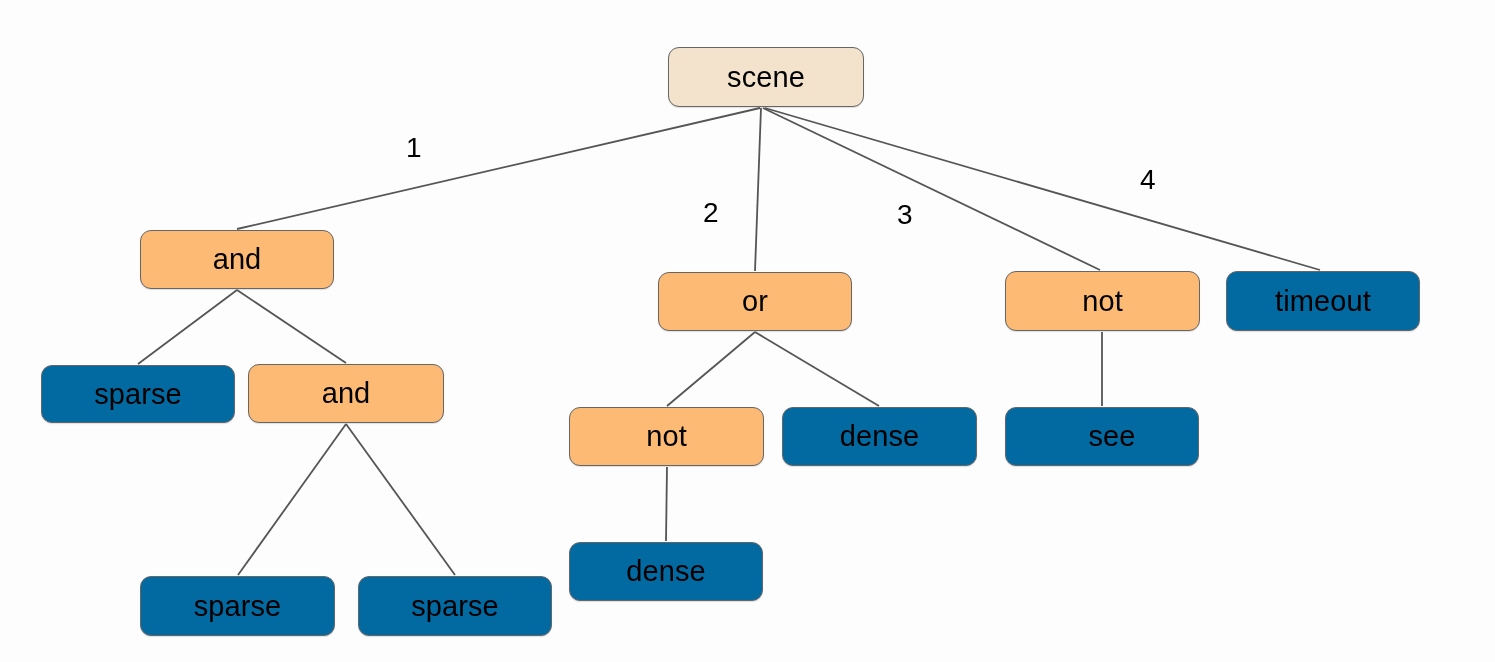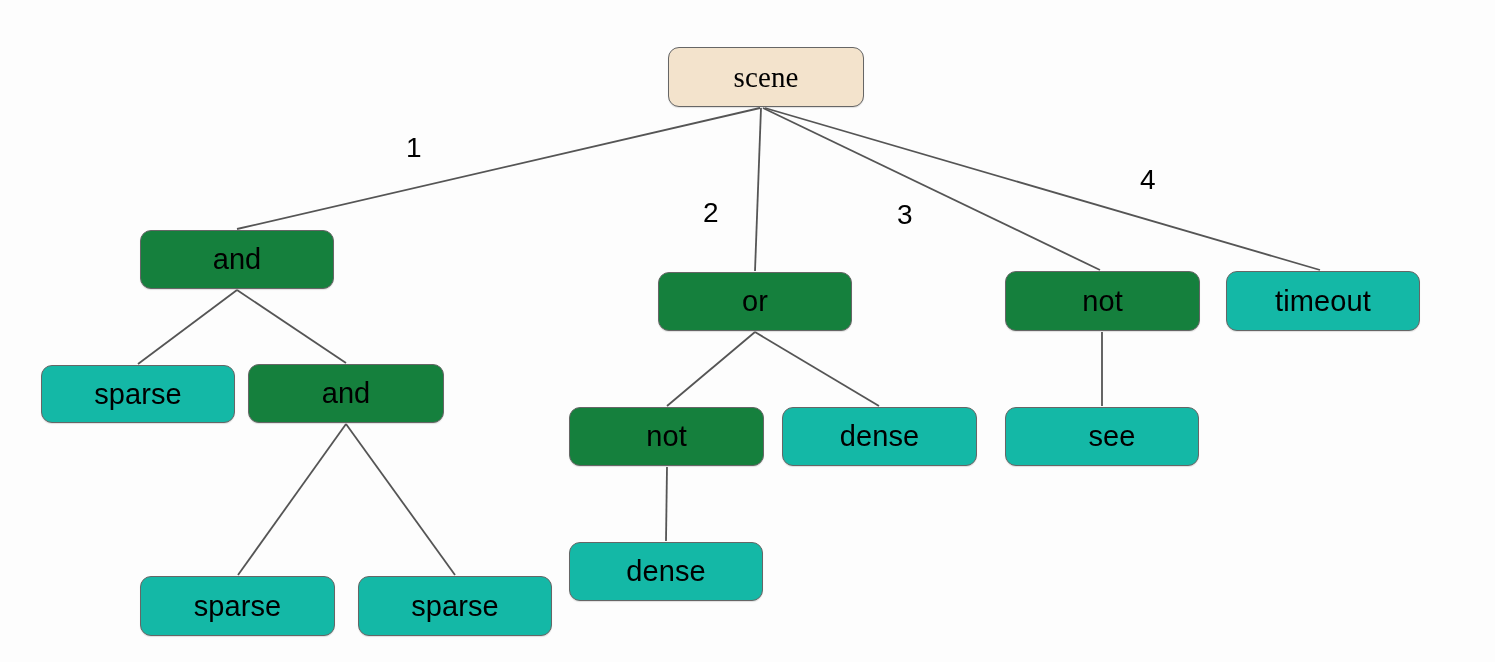--- a/index.html
+++ b/index.html
@@ -34,24 +34,24 @@
     justify-content: center;
     color: #000000;
     font-size: 29px;
     font-family: "Liberation Sans", sans-serif;
     letter-spacing: 0.1px;
     line-height: 1;
     white-space: nowrap;
     box-shadow: 0 1px 1px rgba(0,0,0,0.12);
   }
   .node.op {
-    background: #15803d;
+    background: #fdba74;
   }
   .node.leaf {
-    background: #14b8a6;
+    background: #0369a1;
   }
   .node.root {
     background: #f3e3cc;
   }
   .edge-label {
     position: absolute;
     color: #000000;
     font-size: 28px;
     font-family: "Liberation Sans", sans-serif;
     line-height: 1;
@@ -70,21 +70,21 @@
       <line x1="237" y1="290" x2="138" y2="364" stroke="#555555" stroke-width="1.8"></line>
       <line x1="237" y1="290" x2="346" y2="363" stroke="#555555" stroke-width="1.8"></line>
       <line x1="346" y1="424" x2="238" y2="575" stroke="#555555" stroke-width="1.8"></line>
       <line x1="346" y1="424" x2="455" y2="575" stroke="#555555" stroke-width="1.8"></line>
       <line x1="755" y1="332" x2="667" y2="406" stroke="#555555" stroke-width="1.8"></line>
       <line x1="755" y1="332" x2="879" y2="406" stroke="#555555" stroke-width="1.8"></line>
       <line x1="667" y1="467" x2="666" y2="541" stroke="#555555" stroke-width="1.8"></line>
       <line x1="1102" y1="332" x2="1102" y2="406" stroke="#555555" stroke-width="1.8"></line>
     </svg>
   <div id="node-layer">
-      <div class="node root" style="left: 668px; top: 47px; width: 196px; height: 60px; font-family: Liberation Serif, serif;">scene</div>
+      <div class="node root" style="left: 668px; top: 47px; width: 196px; height: 60px;">scene</div>
       <div class="node op" style="left: 140px; top: 230px; width: 194px; height: 59px;">and</div>
       <div class="node op" style="left: 658px; top: 272px; width: 194px; height: 59px;">or</div>
       <div class="node op" style="left: 1005px; top: 271px; width: 195px; height: 60px;">not</div>
       <div class="node leaf" style="left: 1226px; top: 271px; width: 194px; height: 60px;">timeout</div>
       <div class="node leaf" style="left: 41px; top: 365px; width: 194px; height: 58px;">sparse</div>
       <div class="node op" style="left: 248px; top: 364px; width: 196px; height: 59px;">and</div>
       <div class="node op" style="left: 569px; top: 407px; width: 195px; height: 59px;">not</div>
       <div class="node leaf" style="left: 782px; top: 407px; width: 195px; height: 59px;">dense</div>
       <div class="node leaf" style="left: 1005px; top: 407px; width: 194px; height: 59px; padding-left: 20px;">see</div>
       <div class="node leaf" style="left: 140px; top: 576px; width: 195px; height: 60px;">sparse</div>

